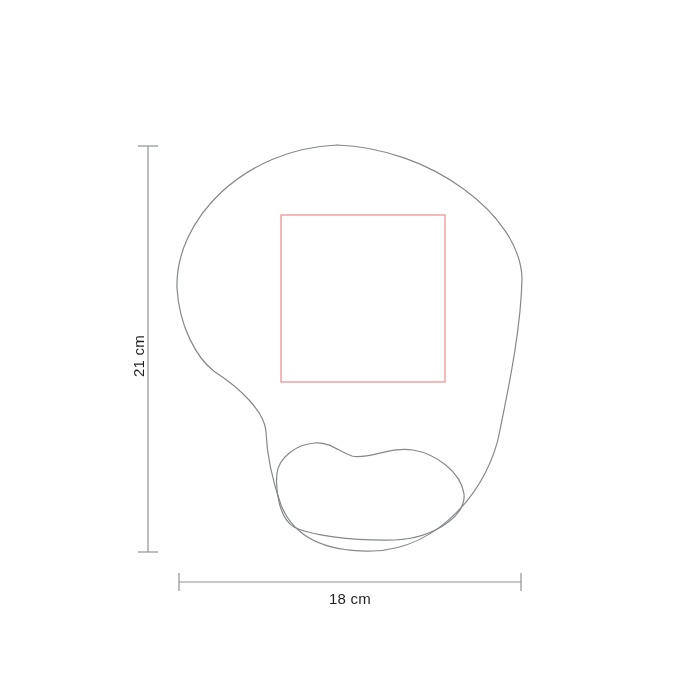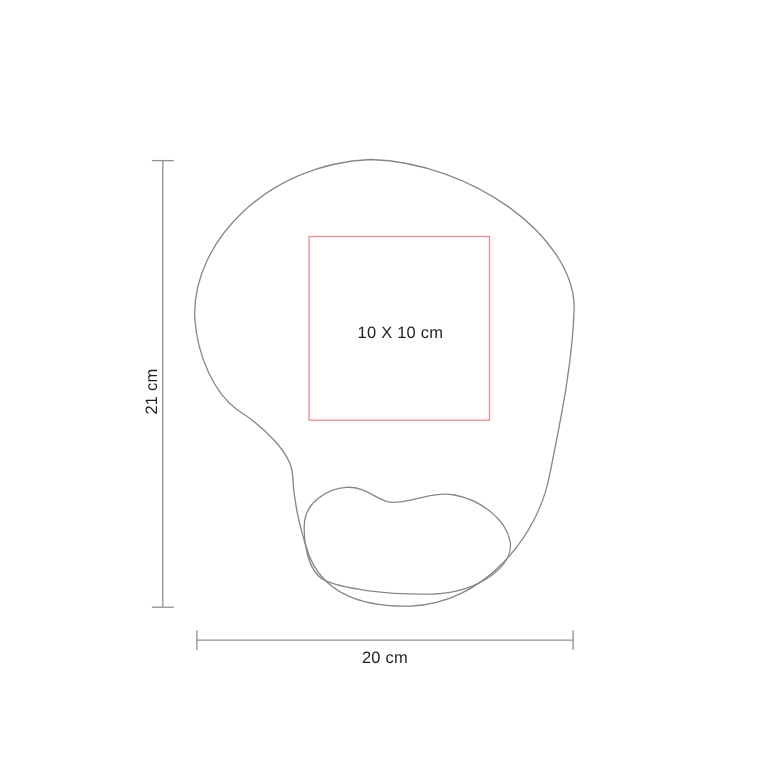--- a/index.html
+++ b/index.html
@@ -90,19 +90,18 @@
 
     <line class="dim-line" x1="148" y1="146" x2="148" y2="552" stroke="#8f9194"></line>
     <line class="dim-line" x1="138" y1="146" x2="158" y2="146" stroke="#8f9194"></line>
     <line class="dim-line" x1="138" y1="552" x2="158" y2="552" stroke="#8f9194"></line>
 
     <line class="dim-line" x1="179" y1="582" x2="521" y2="582" stroke="#8f9194"></line>
     <line class="dim-line" x1="179" y1="573" x2="179" y2="591" stroke="#8f9194"></line>
     <line class="dim-line" x1="521" y1="573" x2="521" y2="591" stroke="#8f9194"></line>
   </svg>
 
-  <div class="label label-print-area">10 X 10 cm</div>
 
   <div class="label label-height">21 cm</div>
 
-  <div class="label label-width">20 cm</div>
+  <div class="label label-width">18 cm</div>
 
 </div>
 
 </body></html>

